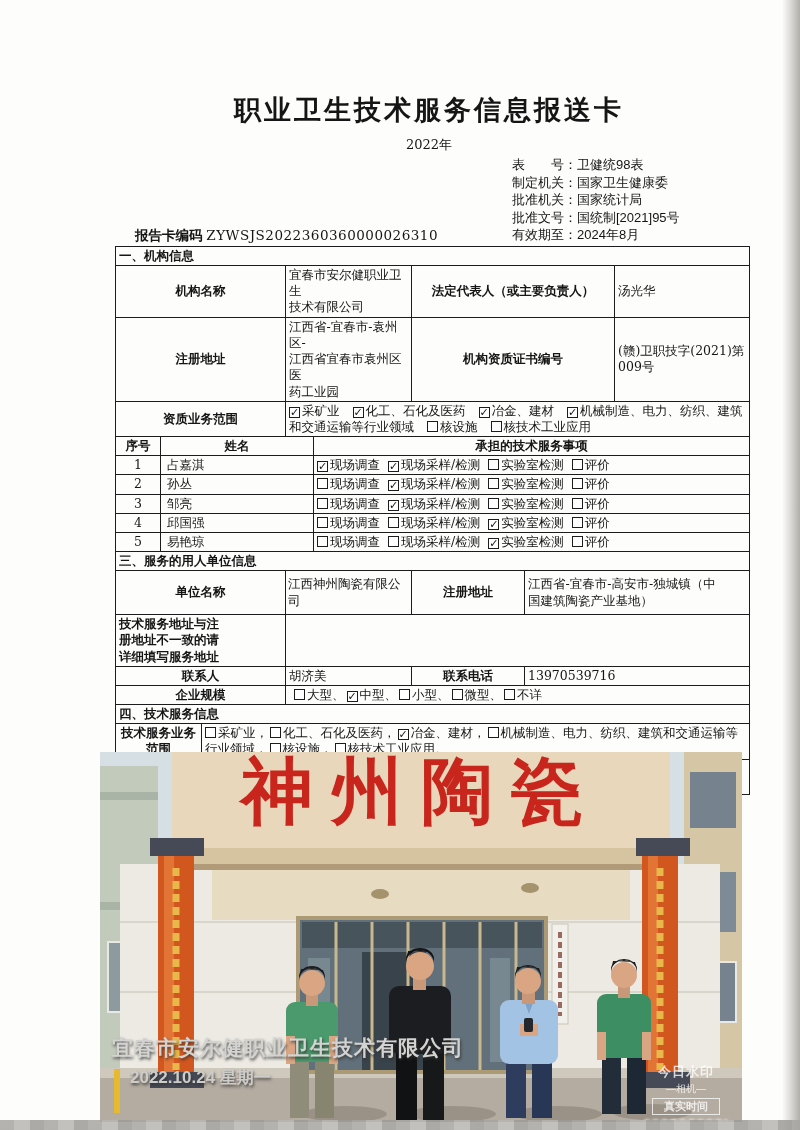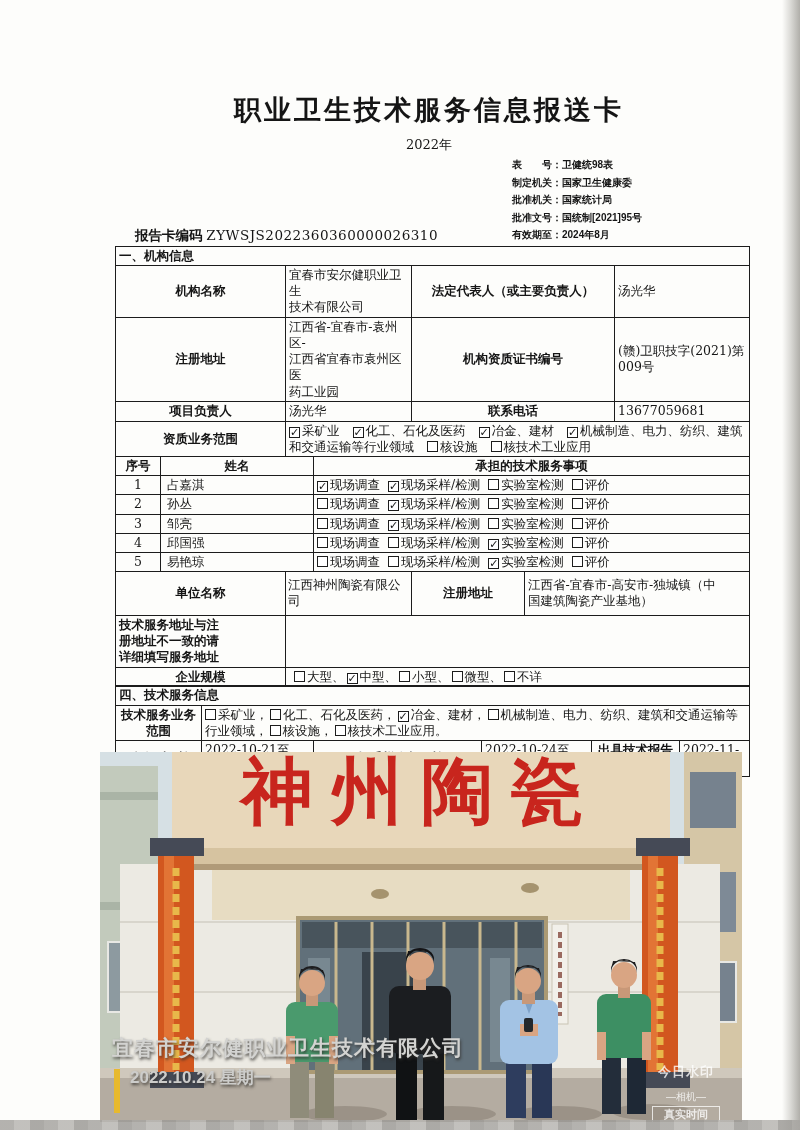--- a/index.html
+++ b/index.html
@@ -21,21 +21,21 @@
     opacity:.85;
   }
   .title {
     position:absolute; left:0; top:92px; width:800px; text-align:center;
     padding-left:58px; font-size:27px; font-weight:bold; letter-spacing:3px;
   }
   .year {
     position:absolute; left:0; top:136px; width:800px; text-align:center;
     padding-left:58px; font-size:13px; font-family:"DejaVu Serif", serif;
   }
-  .meta { position:absolute; left:512px; top:156px; font-size:10px; font-weight:bold; line-height:17.5px; }
+  .meta { position:absolute; left:512px; top:156px; font-size:13px; font-weight:normal; line-height:17.5px; }
   .meta .mrow span { display:inline; }
   .code-line { position:absolute; left:135px; top:227px; font-size:13.5px; }
   .code-line .lbl { font-weight:bold; }
   .code-line .val { font-family:"DejaVu Serif", serif; letter-spacing:.5px; }
 
   .formwrap { position:absolute; left:115px; top:247px; width:634px; }
   table.sec { border-collapse:collapse; width:634px; table-layout:fixed; margin-top:-1.5px; }
   table.sec td {
     border:1.5px solid #1c1c1c; vertical-align:middle;
     font-size:12.5px; font-family:"DejaVu Serif", serif; line-height:1.3;
@@ -78,21 +78,21 @@
   .ov-date {
     position:absolute; left:30px; top:314px; font-size:17px; font-weight:bold;
     color:#ccccca; text-shadow:1px 2px 3px rgba(50,48,44,.8);
   }
   .ov-loc {
     position:absolute; left:30px; top:340px; font-size:18px; font-weight:bold;
     color:#c9c9c7; text-shadow:1px 2px 3px rgba(50,48,44,.8);
   }
   .wm { position:absolute; right:14px; top:311px; text-align:center; color:rgba(255,255,255,.78); }
   .wm-l1 { font-size:13px; font-weight:bold; letter-spacing:1px; }
-  .wm-l2 { font-size:10px; margin-top:9px; }
+  .wm-l2 { font-size:10px; margin-top:1px; }
   .wm-l3 { display:inline-block; font-size:11px; font-weight:bold; border:1px solid rgba(255,255,255,.75); padding:0 11px; margin-top:2px; }
   .wm-blur { width:84px; height:7px; margin-top:4px; border-radius:2px;
     background:repeating-linear-gradient(90deg, rgba(255,255,255,.55) 0 5px, rgba(255,255,255,.15) 5px 9px);
     filter:blur(1px); }
 </style>
 </head>
 <body>
 
 <div class="page">
 
@@ -133,26 +133,20 @@
         <td class="val">汤光华</td>
       </tr>
       <tr class="h50">
         <td class="lab">注册地址</td>
         <td class="val pre">江西省-宜春市-袁州区-
 江西省宜春市袁州区医
 药工业园</td>
         <td class="lab">机构资质证书编号</td>
         <td class="val">(赣)卫职技字(2021)第009号</td>
       </tr>
-      <tr class="h20">
-        <td class="lab">项目负责人</td>
-        <td class="valm">汤光华</td>
-        <td class="lab">联系电话</td>
-        <td class="valm">13677059681</td>
-      </tr>
       <tr class="h32">
         <td class="lab">资质业务范围</td>
         <td colspan="3" class="valm gap-wide"><span class="cbi"><span class="cb on">✓</span><span class="cbt">采矿业</span></span><span class="cbi"><span class="cb on">✓</span><span class="cbt">化工、石化及医药</span></span><span class="cbi"><span class="cb on">✓</span><span class="cbt">冶金、建材</span></span><span class="cbi"><span class="cb on">✓</span><span class="cbt">机械制造、电力、纺织、建筑和交通运输等行业领域</span></span><span class="cbi"><span class="cb"></span><span class="cbt">核设施</span></span><span class="cbi"><span class="cb"></span><span class="cbt">核技术工业应用</span></span></td>
       </tr>
     </tbody>
       </table>
 
     <table class="sec">
       <colgroup>
           <col style="width:45px">
@@ -194,32 +188,41 @@
       </table>
 
     <table class="sec">
       <colgroup>
           <col style="width:170px">
           <col style="width:126px">
           <col style="width:113px">
           <col style="width:225px">
         </colgroup>
       <tbody>
+          <tr>
+            <td colspan="4" class="sechead h16">三、服务的用人单位信息</td>
+          </tr>
       <tr class="h44">
         <td class="lab">单位名称</td>
         <td class="val" style="padding-left:2px">江西神州陶瓷有限公司</td>
         <td class="lab">注册地址</td>
         <td class="val pre">江西省-宜春市-高安市-独城镇（中
 国建筑陶瓷产业基地）</td>
       </tr>
       <tr class="h48">
         <td class="lab-left pre">技术服务地址与注
 册地址不一致的请
 详细填写服务地址</td>
         <td colspan="3" class="val"></td>
+      </tr>
+      <tr class="h19">
+        <td class="lab">联系人</td>
+        <td class="valm">胡济美</td>
+        <td class="lab">联系电话</td>
+        <td class="valm">13970539716</td>
       </tr>
       <tr class="h17">
         <td class="lab">企业规模</td>
         <td colspan="3" class="valm gap-tight" style="padding-left:8px"><span class="cbi"><span class="cb"></span><span class="cbt">大型、</span></span><span class="cbi"><span class="cb on">✓</span><span class="cbt">中型、</span></span><span class="cbi"><span class="cb"></span><span class="cbt">小型、</span></span><span class="cbi"><span class="cb"></span><span class="cbt">微型、</span></span><span class="cbi"><span class="cb"></span><span class="cbt">不详</span></span></td>
       </tr>
     </tbody>
       </table>
 
     <table class="sec">
       <colgroup>

